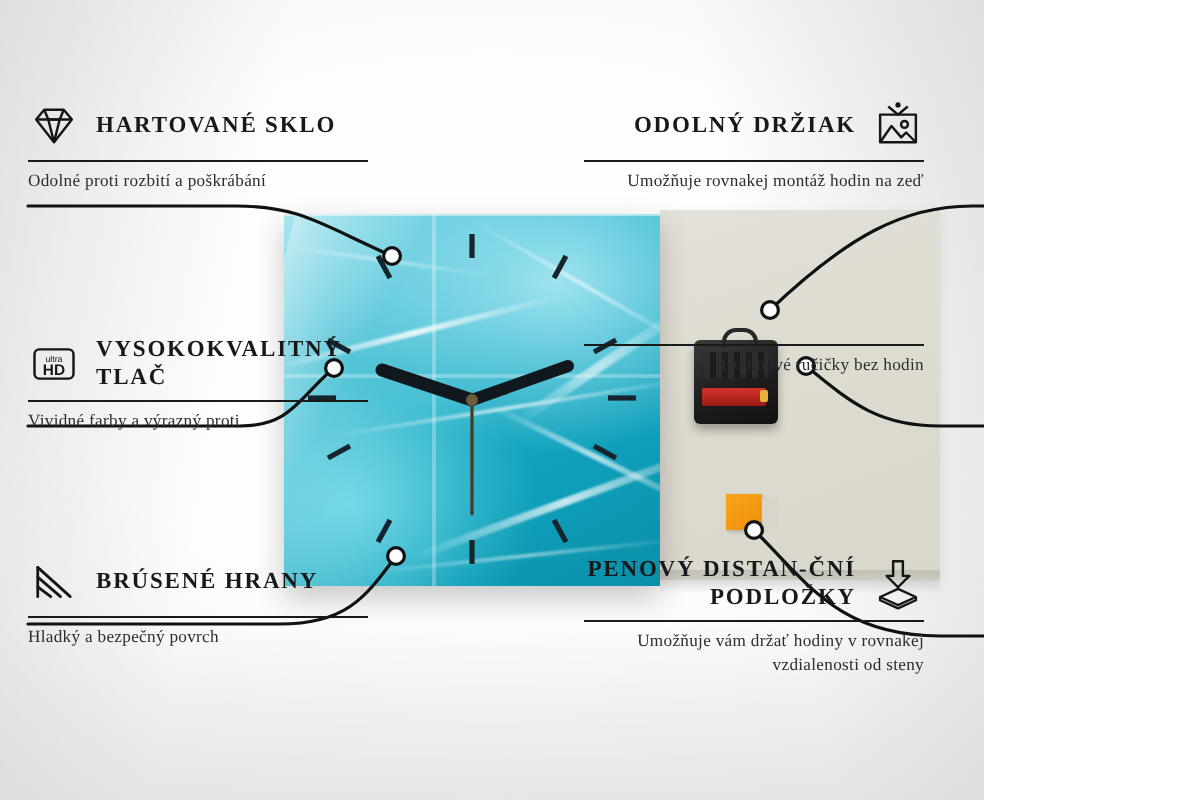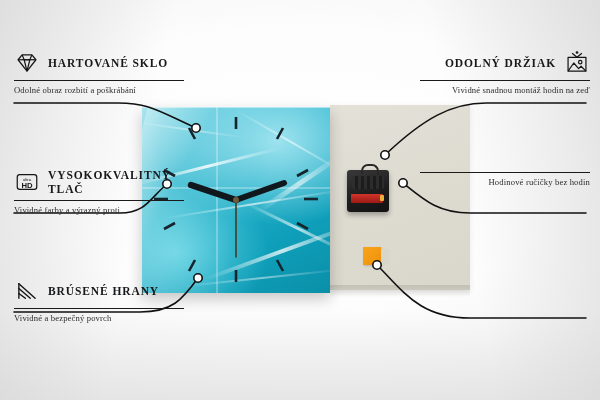--- a/index.html
+++ b/index.html
@@ -2,21 +2,21 @@
 <html><head>
 <meta charset="utf-8">
 <style>
   html,body{margin:0;padding:0;}
   body{
     width:600px;height:400px;overflow:hidden;
     font-family:"Liberation Serif", serif;
     background:#ffffff;
   }
   #stage{
-    position:relative;width:600px;height:400px;overflow:hidden;
+    position:relative;width:492px;height:400px;overflow:hidden;
     background:
       radial-gradient(120% 90% at 50% 42%, #ffffff 0%, #fdfdfd 38%, #f2f2f2 68%, #e7e7e7 100%);
   }
   
   #stage:before{
     content:"";position:absolute;inset:0;pointer-events:none;
     background:
       linear-gradient(100deg, rgba(205,205,205,.55) 0%, rgba(235,235,235,0) 26%),
       linear-gradient(260deg, rgba(205,205,205,.55) 0%, rgba(235,235,235,0) 26%),
       linear-gradient(0deg, rgba(214,214,214,.45) 0%, rgba(240,240,240,0) 22%);
@@ -84,21 +84,21 @@
   #foampad{
     left:363px;top:247px;width:18px;height:18px;
     background:linear-gradient(140deg,#f8a51c,#ef8f0a);
     box-shadow:1px 1px 2px rgba(0,0,0,.18);
   }
   #foampad-side{left:381px;top:249px;width:8px;height:16px;background:#d8d5cb;}
 
   
   .feature{position:absolute;z-index:8;width:170px;}
   .feature.left{left:14px;text-align:left;}
-  .feature.right{right:10px;text-align:right;}
+  .feature.right{right:30px;text-align:right;}
   .f-head{display:flex;align-items:center;gap:8px;}
   .feature.right .f-head{flex-direction:row-reverse;}
   .f-title{
     font-family:"Liberation Serif", serif;
     font-weight:bold;font-size:11.5px;letter-spacing:.9px;color:#17181a;
     line-height:1.22;text-transform:uppercase;
   }
   .f-icon{width:26px;height:26px;flex:0 0 26px;display:block;}
   .f-rule{height:1px;background:#1a1a1a;margin:4px 0 4px 0;width:100%;}
   .f-desc{
@@ -195,21 +195,21 @@
           <path d="M5 12 L16 26 L27 12 L22 6 L10 6 Z"></path>
           <path d="M5 12 H27"></path>
             <path d="M10 6 L12.5 12 L16 26"></path>
             <path d="M22 6 L19.5 12 L16 26"></path>
           <path d="M12.5 12 H19.5"></path>
         </g>
       </svg>
       <div class="f-title">HARTOVANÉ SKLO</div>
     </div>
     <div class="f-rule"></div>
-    <div class="f-desc">Odolné obraz rozbití a poškrábání</div>
+    <div class="f-desc">Odolné proti rozbití a poškrábání</div>
   </div>
 
   <div class="feature left" id="feat-print">
     <div class="f-head">
       <svg class="f-icon" viewBox="0 0 32 32">
         <rect x="4" y="7" width="24" height="18" rx="3" fill="none" stroke="#151515" stroke-width="1.5"></rect>
         <text x="16" y="15" text-anchor="middle" font-family="Liberation Sans, sans-serif" font-size="5.4" fill="#151515">ultra</text>
         <text x="16" y="23" text-anchor="middle" font-family="Liberation Sans, sans-serif" font-size="9.5" font-weight="bold" fill="#151515">HD</text>
       </svg>
       <div class="f-title">VYSOKOKVALITNÝ TLAČ</div>
@@ -224,39 +224,53 @@
         <g stroke="#151515" stroke-width="1.7" stroke-linecap="round">
           <line x1="6" y1="7" x2="26" y2="25"></line>
           <line x1="6" y1="13" x2="20" y2="25"></line>
           <line x1="6" y1="19" x2="14" y2="25"></line>
           <line x1="6" y1="7" x2="6" y2="25"></line>
         </g>
       </svg>
       <div class="f-title">BRÚSENÉ HRANY</div>
     </div>
     <div class="f-rule"></div>
-    <div class="f-desc">Vividné a bezpečný povrch</div>
+    <div class="f-desc">Hladký a bezpečný povrch</div>
   </div>
 
   <div class="feature right" id="feat-holder">
     <div class="f-head">
       <svg class="f-icon" viewBox="0 0 32 32">
         <g fill="none" stroke="#151515" stroke-width="1.5" stroke-linejoin="round">
           <path d="M10 4 L16 9 L22 4"></path>
           <circle cx="16" cy="3" r="1.6" fill="#151515" stroke="none"></circle>
           <rect x="5" y="9" width="22" height="17"></rect>
           <circle cx="20" cy="15" r="2.1"></circle>
           <path d="M5 26 L12 16 L18 23 L21 20 L27 26"></path>
         </g>
       </svg>
       <div class="f-title">ODOLNÝ DRŽIAK</div>
     </div>
     <div class="f-rule"></div>
-    <div class="f-desc">Vividné snadnou montáž hodin na zeď</div>
+    <div class="f-desc">Umožňuje rovnakej montáž hodin na zeď</div>
   </div>
 
   <div class="feature right" id="feat-mech">
     <div class="f-rule"></div>
     <div class="f-desc">Hodinové ručičky bez hodin</div>
   </div>
 
+  <div class="feature right" id="feat-spacer">
+    <div class="f-head">
+      <svg class="f-icon" viewBox="0 0 32 32">
+        <g fill="none" stroke="#151515" stroke-width="1.5" stroke-linejoin="round">
+          <path d="M13 2 H19 V11 H23 L16 18 L9 11 H13 Z"></path>
+          <path d="M16 19 L27 24 L16 29 L5 24 Z"></path>
+          <path d="M5 24 L5 26 L16 31 L27 26 L27 24"></path>
+        </g>
+      </svg>
+      <div class="f-title">PENOVÝ DISTAN-ČNÍ PODLOŽKY</div>
+    </div>
+    <div class="f-rule"></div>
+    <div class="f-desc">Umožňuje vám držať hodiny v rovnakej vzdialenosti od steny</div>
+  </div>
 
 </div>
 
 </body></html>

